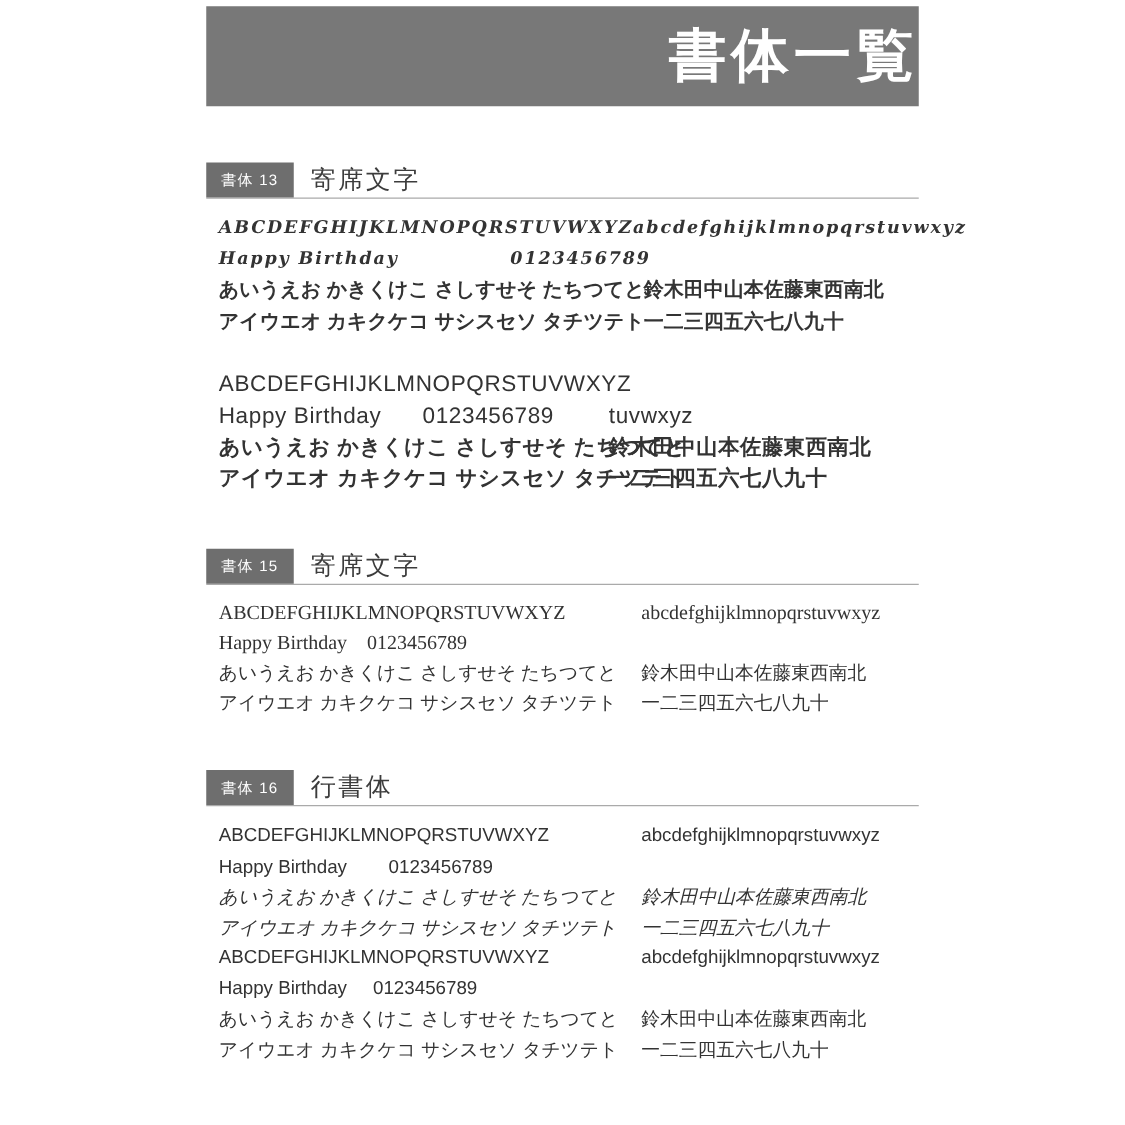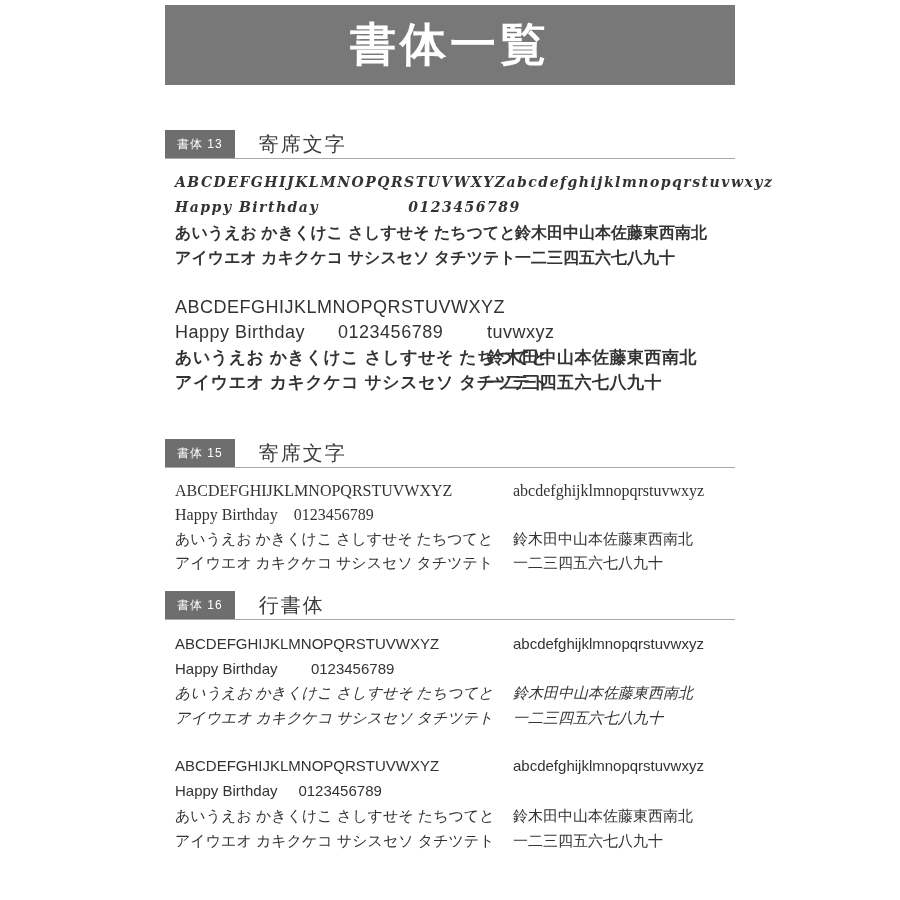--- a/index.html
+++ b/index.html
@@ -1,30 +1,30 @@
 <!DOCTYPE html>
 <html style="--banner-bg: #787878; --badge-bg: #6e6e6e; --rule: #aaaaaa;"><head>
 <meta charset="utf-8">
 <style>
   html,body{margin:0;padding:0;background:#ffffff;}
   .page{position:relative;width:900px;height:900px;background:#fff;overflow:hidden;
         font-family:"Liberation Sans",sans-serif;color:#333;}
   
   .banner{position:absolute;left:165px;top:5px;width:570px;height:80px;
-          background:var(--banner-bg,#787878);display:flex;align-items:center;justify-content:center;}
+          background:var(--banner-bg,#787878);display:flex;align-items:center;justify-content:flex-end;}
   .banner-title{color:#fff;font-size:46px;font-weight:bold;letter-spacing:4px;
                 font-family:"Liberation Sans",sans-serif;}
   
   .section{position:absolute;left:165px;width:570px;}
-  .sec-0{top:128px;} .sec-1{top:284px;} .sec-2{top:437px;} .sec-3{top:589px;} .sec-4{top:742px;}
+  .sec-0{top:128px;} .sec-1{top:284px;} .sec-2{top:437px;} .sec-3{top:614px;} .sec-4{top:742px;}
   .sec-header{display:flex;align-items:flex-end;border-bottom:1px solid var(--rule,#aaaaaa);
               height:30px;}
   .badge{display:inline-block;background:var(--badge-bg,#6e6e6e);color:#fff;height:28px;
          line-height:28px;padding:0 12px;font-size:12px;letter-spacing:1px;white-space:pre;}
-  .sec-title{margin-left:24px;font-size:20px;color:#3c3c3c;line-height:28px;letter-spacing:2px;}
+  .sec-title{margin-left:14px;font-size:20px;color:#3c3c3c;line-height:28px;letter-spacing:2px;}
   
   .samples{padding:11px 0 0 10px;}
   .ln{display:flex;align-items:baseline;}
   .left,.right{white-space:pre;}
   
   .f-yose .ln{line-height:25px;}
   .f-yose .left{width:340px;}
   .f-yose .ln:nth-child(-n+2){font-family:"DejaVu Serif",serif;font-weight:700;
        font-style:italic;font-size:14px;letter-spacing:1.5px;}
   .f-yose .ln:nth-child(n+3){font-size:16px;font-weight:900;letter-spacing:0px;

